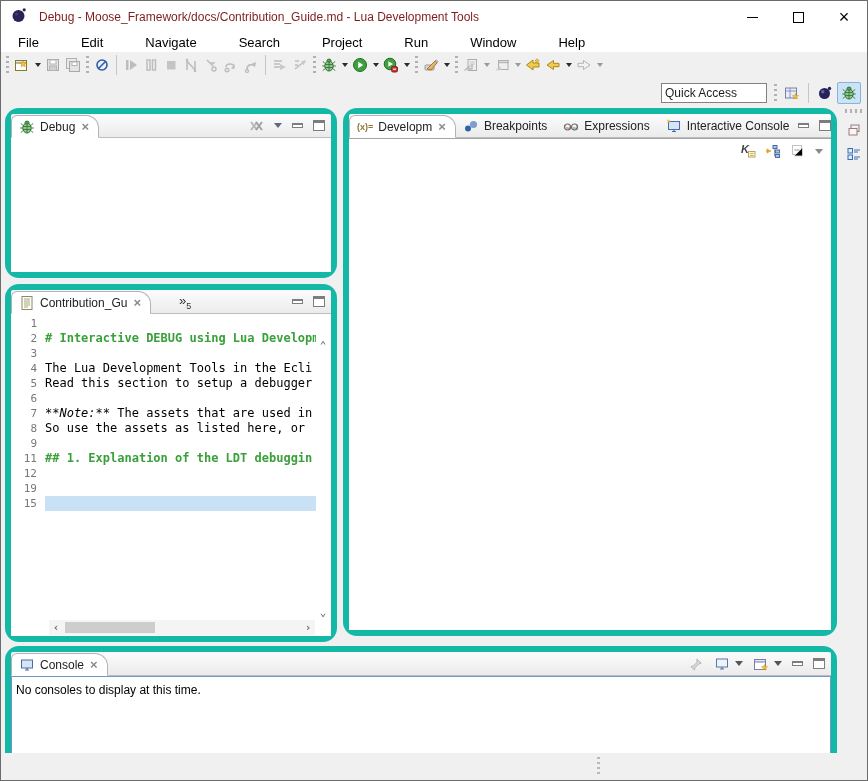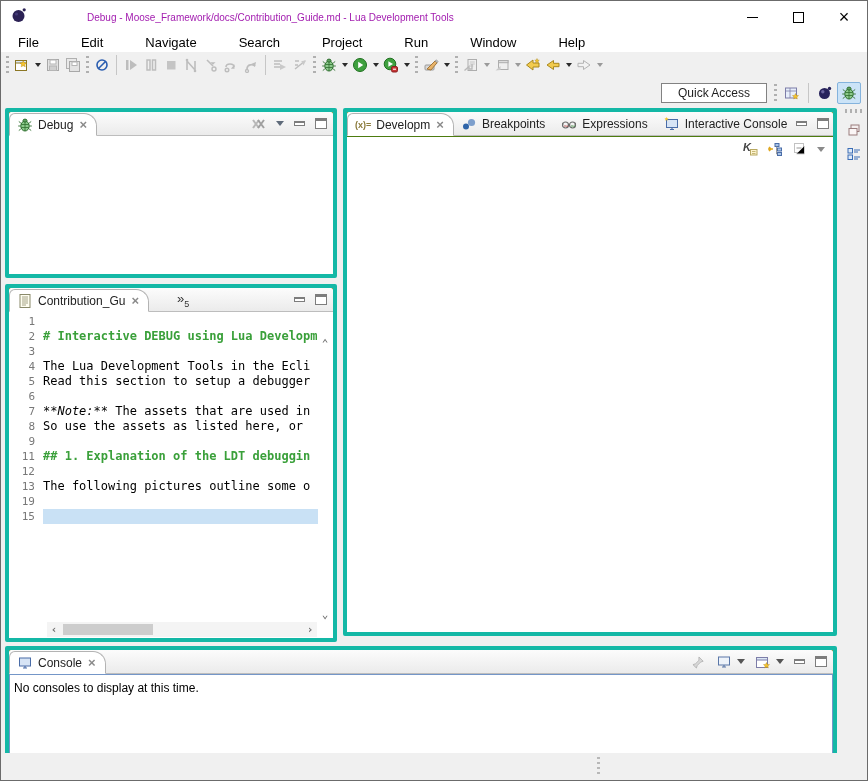--- a/index.html
+++ b/index.html
@@ -6,21 +6,21 @@
   html,body { width:868px; height:781px; }
   #root {
     position:relative; width:868px; height:781px; overflow:hidden;
     background:#f0f0f0; font-family:"Liberation Sans",sans-serif; color:#000;
     border:1px solid #6b6b6b;
   }
   
   .titlebar { position:absolute; left:0; top:0; width:100%; height:32px; background:#fff;
     display:flex; align-items:center; }
   .app-icon { width:20px; height:20px; margin:0 8px 0 10px; position:relative; }
-  .title-text { font-size:10px; color:#a21caf;margin-left:48px; }
+  .title-text { font-size:12px; color:#7f1d1d; }
   .win-btns { margin-left:auto; display:flex; height:32px; }
   .win-btn { width:46px; height:32px; display:flex; align-items:center; justify-content:center; font-size:15px; }
   .glyph-min { width:11px; height:1px; background:#000; display:block; }
   .glyph-max { width:11px; height:11px; border:1px solid #000; display:block; background:#fff; }
   .glyph-close { font-size:18px; line-height:1; font-weight:400; }
   
   .menubar { position:absolute; left:0; top:32px; width:100%; height:19px; background:#fff;
     display:flex; align-items:center; padding-left:8px;gap:24px; }
   .menu-item { font-size:13px; padding:1px 9px; color:#000; }
   
@@ -30,25 +30,25 @@
     display:flex; align-items:center; justify-content:flex-end; padding-right:6px; }
   .tbtn { height:22px; display:inline-flex; align-items:center; justify-content:center; padding:0 2px; border-radius:2px; }
   .ico { width:16px; height:16px; display:block; }
   .dd { width:0; height:0; border-left:3px solid transparent; border-right:3px solid transparent;
     border-top:4px solid #2b2b2b; margin:0 2px 0 3px; }
   .dd.dis { border-top-color:#9a9a9a; }
   .sep { width:1px; height:20px; background:#c6c6c6; margin:0 4px; }
   .dots { width:3px; height:18px; margin:0 3px;
     background:repeating-linear-gradient(to bottom,#b0b0b0 0 2px,transparent 2px 5px); }
   .qa-box { width:106px; height:20px; background:#fff; border:1px solid #828282;
-    font-size:12px; color:#1e1e1e; display:flex; align-items:center; padding-left:16px; margin-right:4px; }
+    font-size:12px; color:#1e1e1e; display:flex; align-items:center; padding-left:3px; margin-right:4px; }
   .persp-btn { width:24px; height:22px; display:flex; align-items:center; justify-content:center; border-radius:2px; }
   .persp-btn.selected { background:#cbe3f7; border:1px solid #84b3dd; }
   
-  .view { position:absolute; background:#4d7c0f; border:4px solid #14b8a6; border-radius:2px; }
+  .view { position:absolute; background:#a3a3a3; border:6px solid #14b8a6; border-radius:14px; }
   .view-head { position:absolute; left:0; top:0; right:0; height:24px;
     background:linear-gradient(#fcfcfc,#ebebeb); border-bottom:1px solid #bdbdbd;
     display:flex; align-items:flex-end; border-radius:2px 2px 0 0; }
   .tab { display:inline-flex; align-items:center; height:23px; padding:0 9px 0 7px; font-size:12px;
     color:#222; white-space:nowrap; }
   .tab.selected { background:#fff; border:1px solid #b3b3b3; border-bottom:1px solid #fff;
     border-radius:6px 13px 0 0; margin-bottom:-1px; }
   .tab .ticon { margin-right:5px; display:inline-flex; }
   .tab-close { margin-left:6px; color:#8a8a8a; font-size:13px; font-weight:bold; line-height:1; }
   .head-btns { margin-left:auto; display:flex; align-items:center; align-self:center; padding-right:6px; gap:10px; }
@@ -482,24 +482,20 @@
           </div>
           <div class="ed-row">
             <span class="ed-num">11</span>
             <span class="ed-text header">## 1. Explanation of the LDT debuggin</span>
           </div>
           <div class="ed-row">
             <span class="ed-num">12</span>
             <span class="ed-text"></span>
           </div>
           <div class="ed-row">
-            <span class="ed-num">13</span>
-            <span class="ed-text">The following pictures outline some o</span>
-          </div>
-          <div class="ed-row">
             <span class="ed-num">19</span>
             <span class="ed-text"></span>
           </div>
           <div class="ed-row current">
             <span class="ed-num">15</span>
             <span class="ed-text"></span>
           </div>
         </div>
       <div class="vscroll">
         <span class="scr-arrow" style="top:0;">⌃</span>

